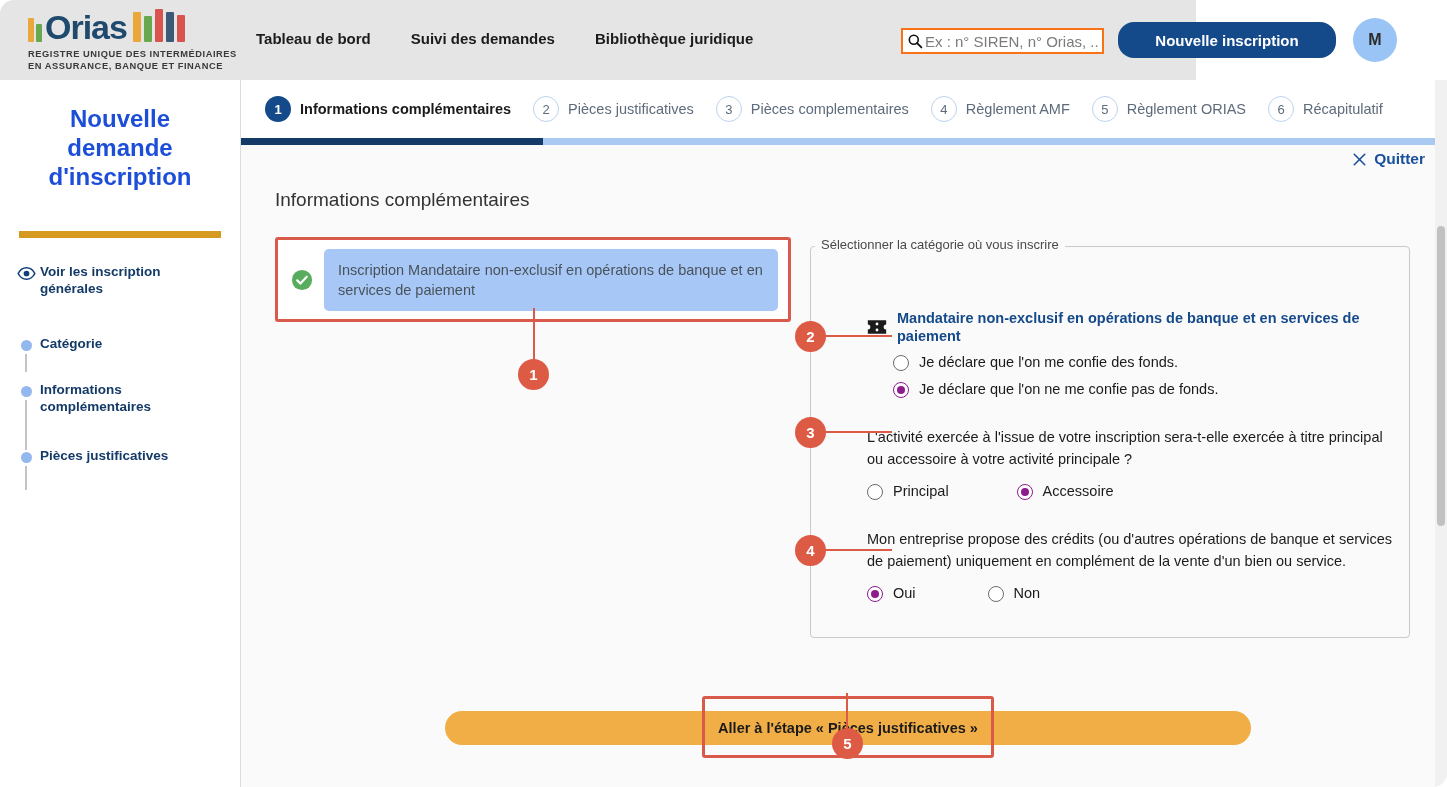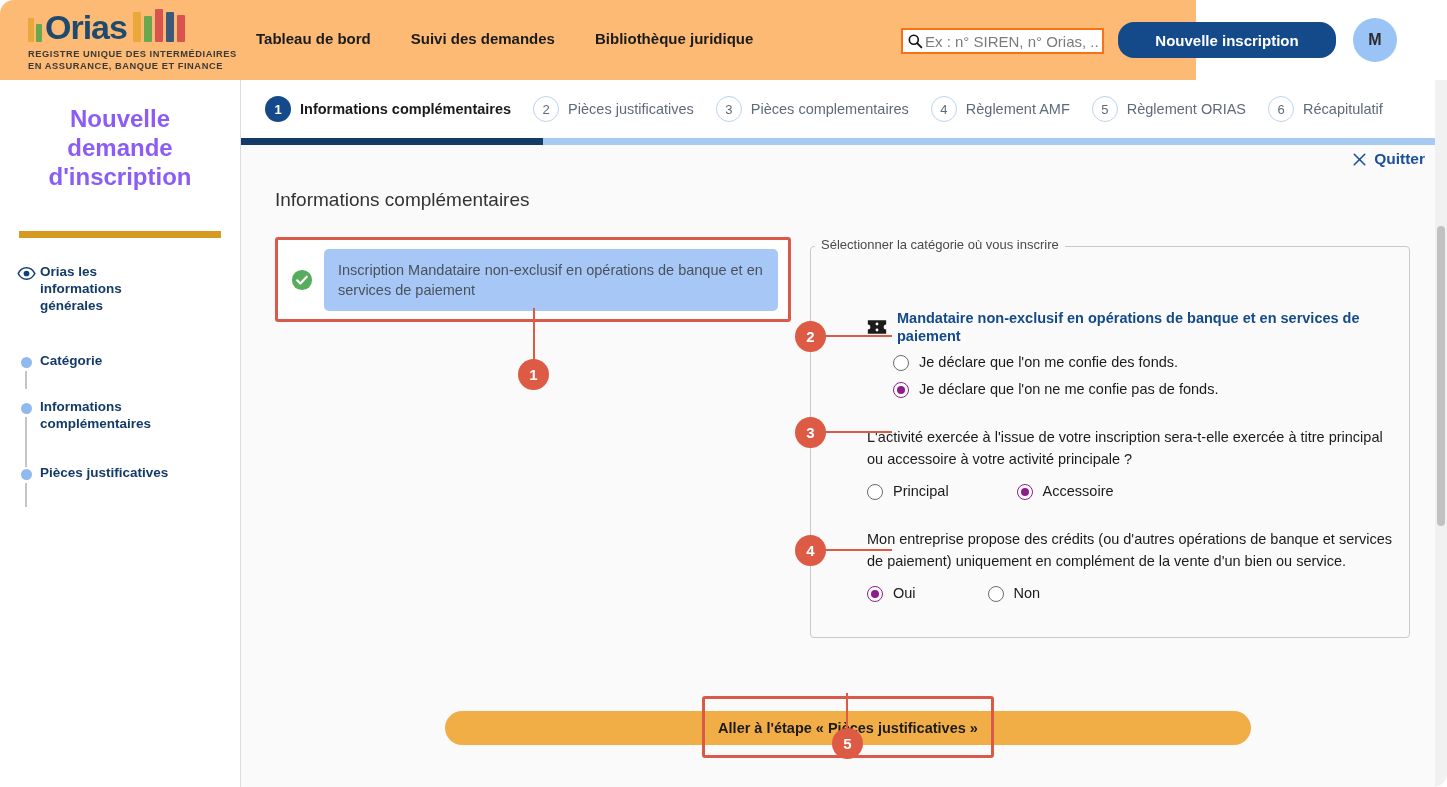--- a/index.html
+++ b/index.html
@@ -14,21 +14,21 @@
     width: 1447px; height: 787px;
     background: #ffffff;
     border-radius: 14px;
     overflow: hidden;
   }
 
   
   .header {
     position: absolute; left: 0; top: 0;
     width: 1196px; height: 80px;
-    background: #fdba74;
+    background: #e5e5e5;
     display: flex; align-items: center;
     z-index: 5;
   }
   .logo-wrap {
     position: absolute; left: 28px; top: 8px;
     width: 214px; height: 64px;
     display: flex; flex-direction: column; justify-content: center;
   }
   .logo-top { display: flex; align-items: flex-end; height: 38px; }
   .logo-bars-left { display: flex; align-items: flex-end; gap: 2px; height: 30px; margin-right: 3px; }
@@ -93,21 +93,21 @@
   
   .sidebar {
     position: absolute; left: 0; top: 80px;
     width: 241px; height: 707px;
     background: #ffffff;
     border-right: 1px solid #dcdcdc;
   }
   .sidebar-title {
     padding: 24px 18px 0;
     text-align: center;
-    font-size: 24px; font-weight: 700; color: #8b5cf6;
+    font-size: 24px; font-weight: 700; color: #1d4ed8;
     line-height: 29px;
   }
   .sidebar-rule {
     margin: 40px 19px 0;
     height: 7px; background: #d69a21;
   }
   .nav-list { margin-top: 24px; position: relative; }
   .nav-item {
     position: relative;
     display: flex; align-items: flex-start;
@@ -344,21 +344,21 @@
 
     <div class="nav-list">
 
       <div class="nav-item">
         <div class="nav-marker">
           <svg class="eye-icon" viewBox="0 0 24 24">
             <path d="M1.5 12C4 7 8 4.8 12 4.8S20 7 22.5 12C20 17 16 19.2 12 19.2S4 17 1.5 12Z" fill="none" stroke="#0f3f7a" stroke-width="2"></path>
             <circle cx="12" cy="12" r="3.6" fill="#0f3f7a"></circle>
           </svg>
         </div>
-        <div class="nav-label" style="width:140px">Orias les informations générales</div>
+        <div class="nav-label" style="width:140px">Voir les inscription générales</div>
       </div>
 
       <div style="position:relative;height:1px"></div>
 
       <div class="nav-item" style="margin-top:14px">
         <div class="nav-marker">
           <div class="dot"></div>
         </div>
         <div class="nav-label">Catégorie</div>
         <div class="connector" style="top:20px;height:18px"></div>

